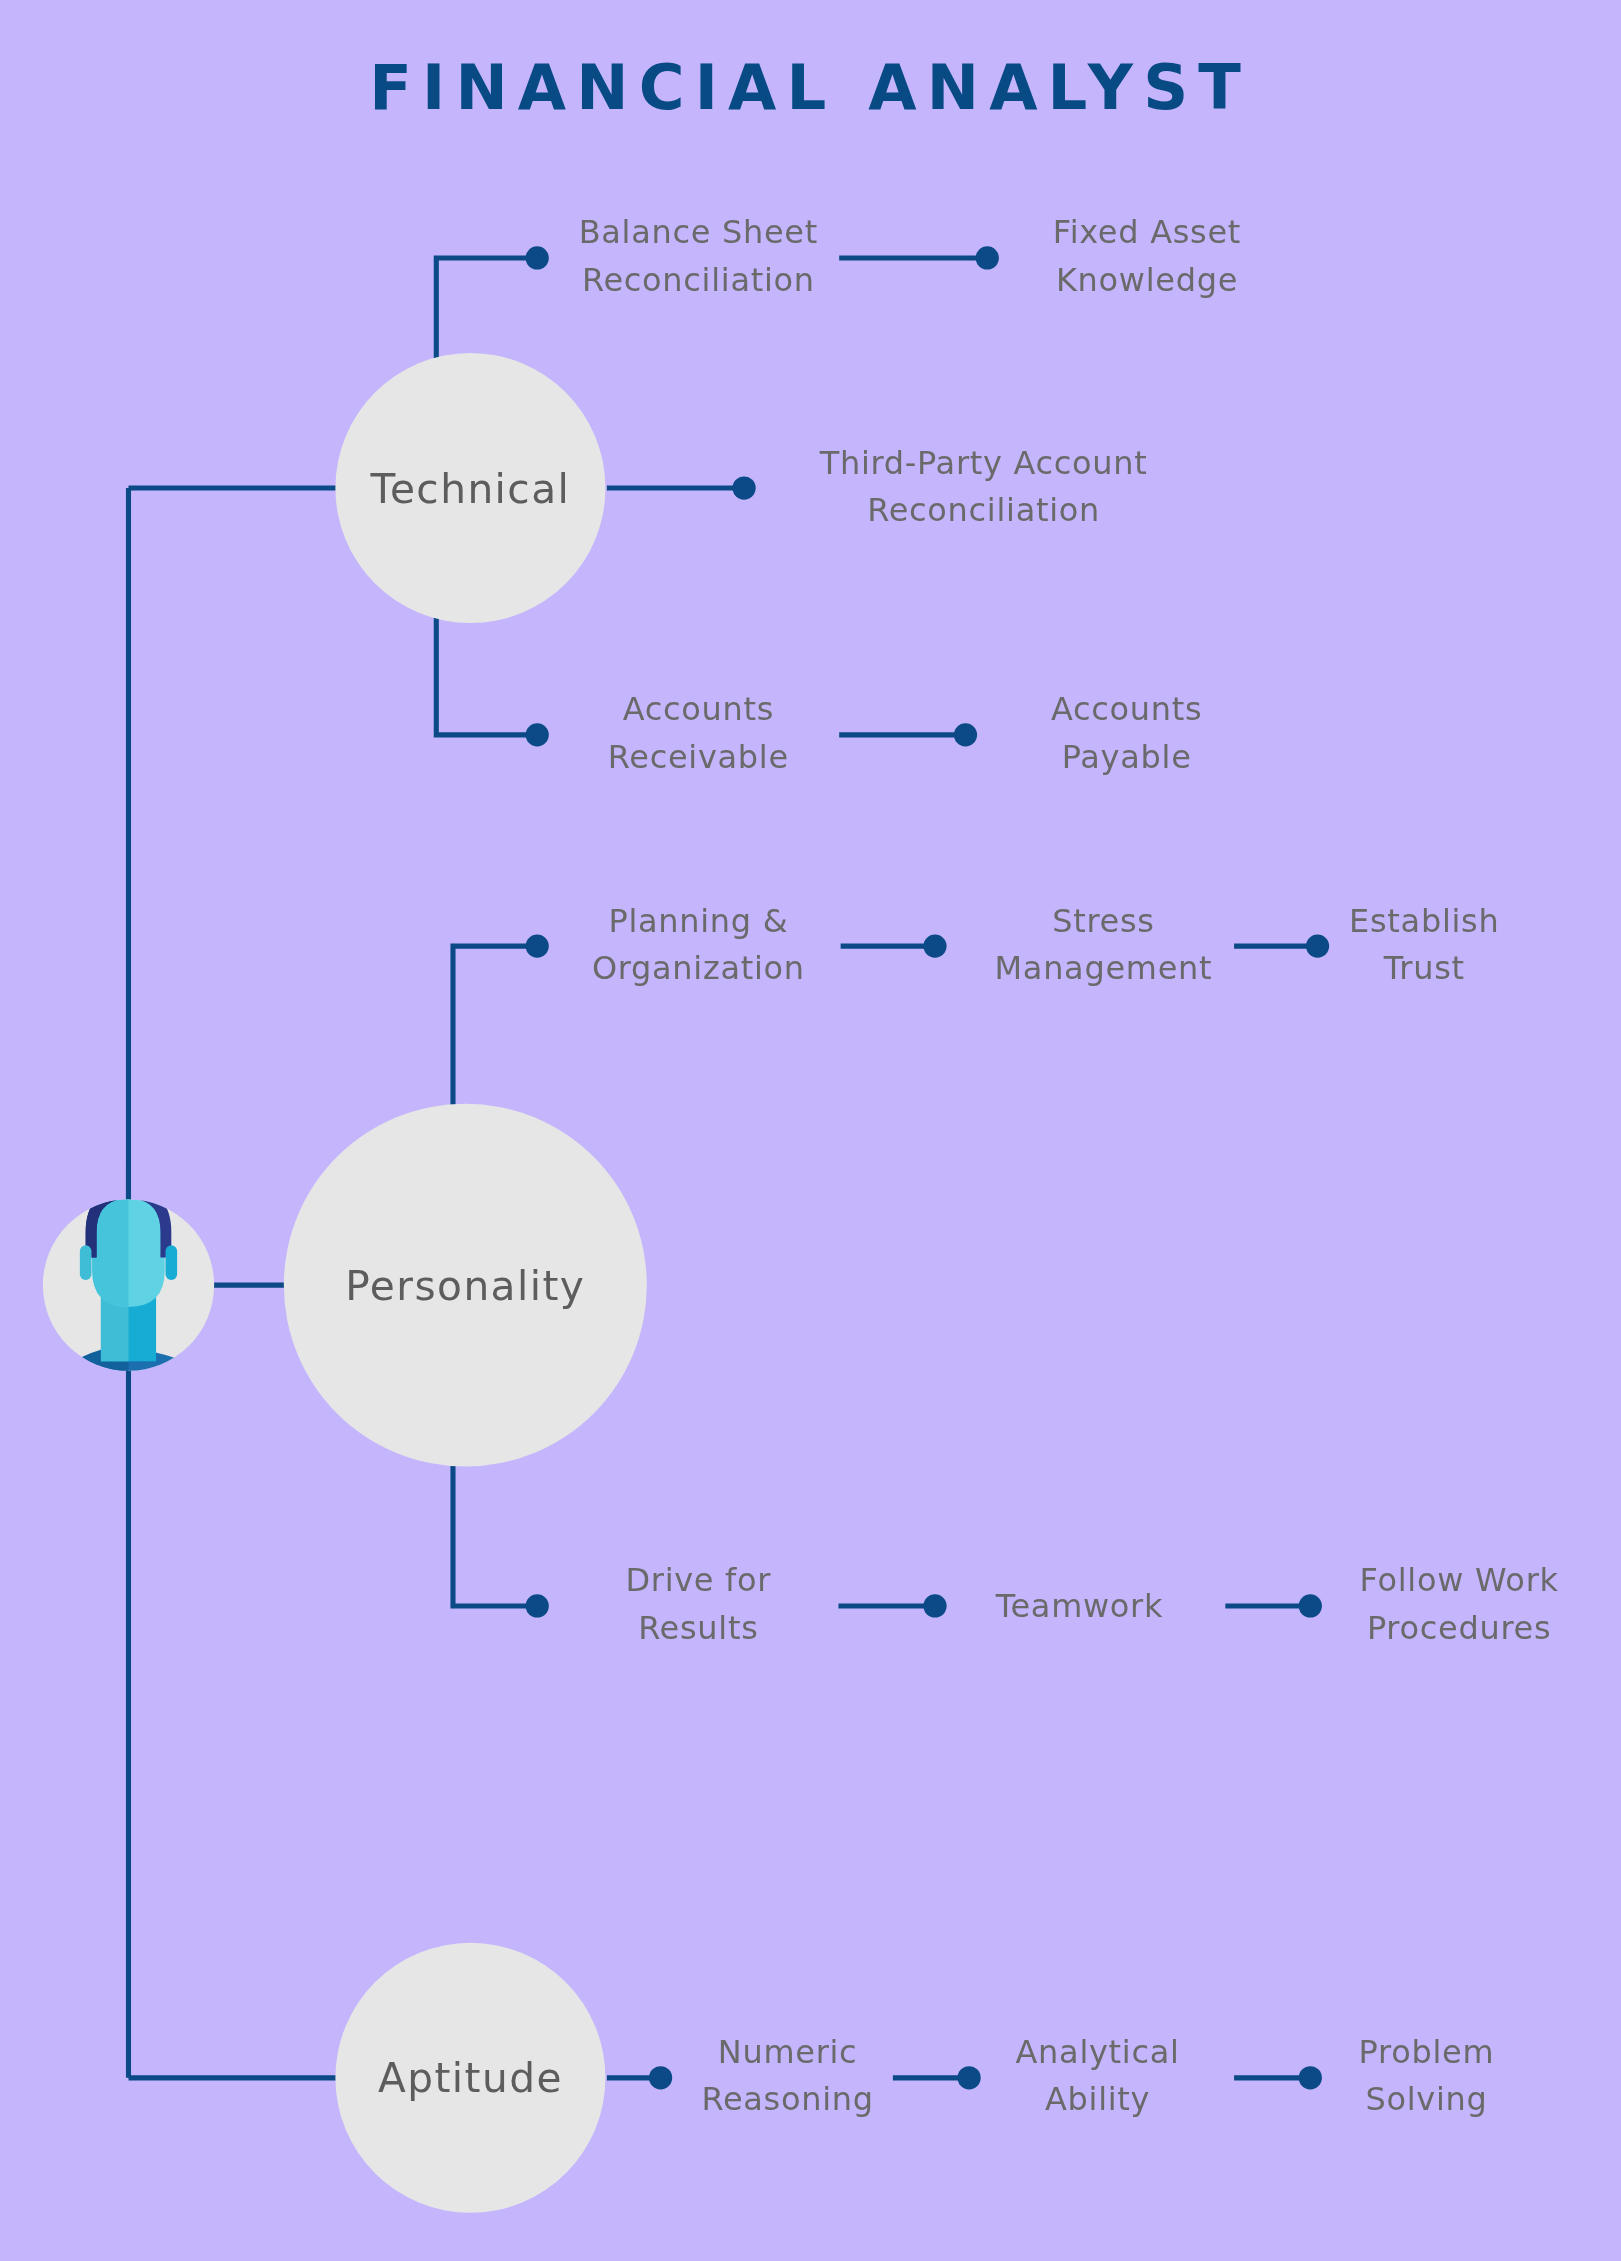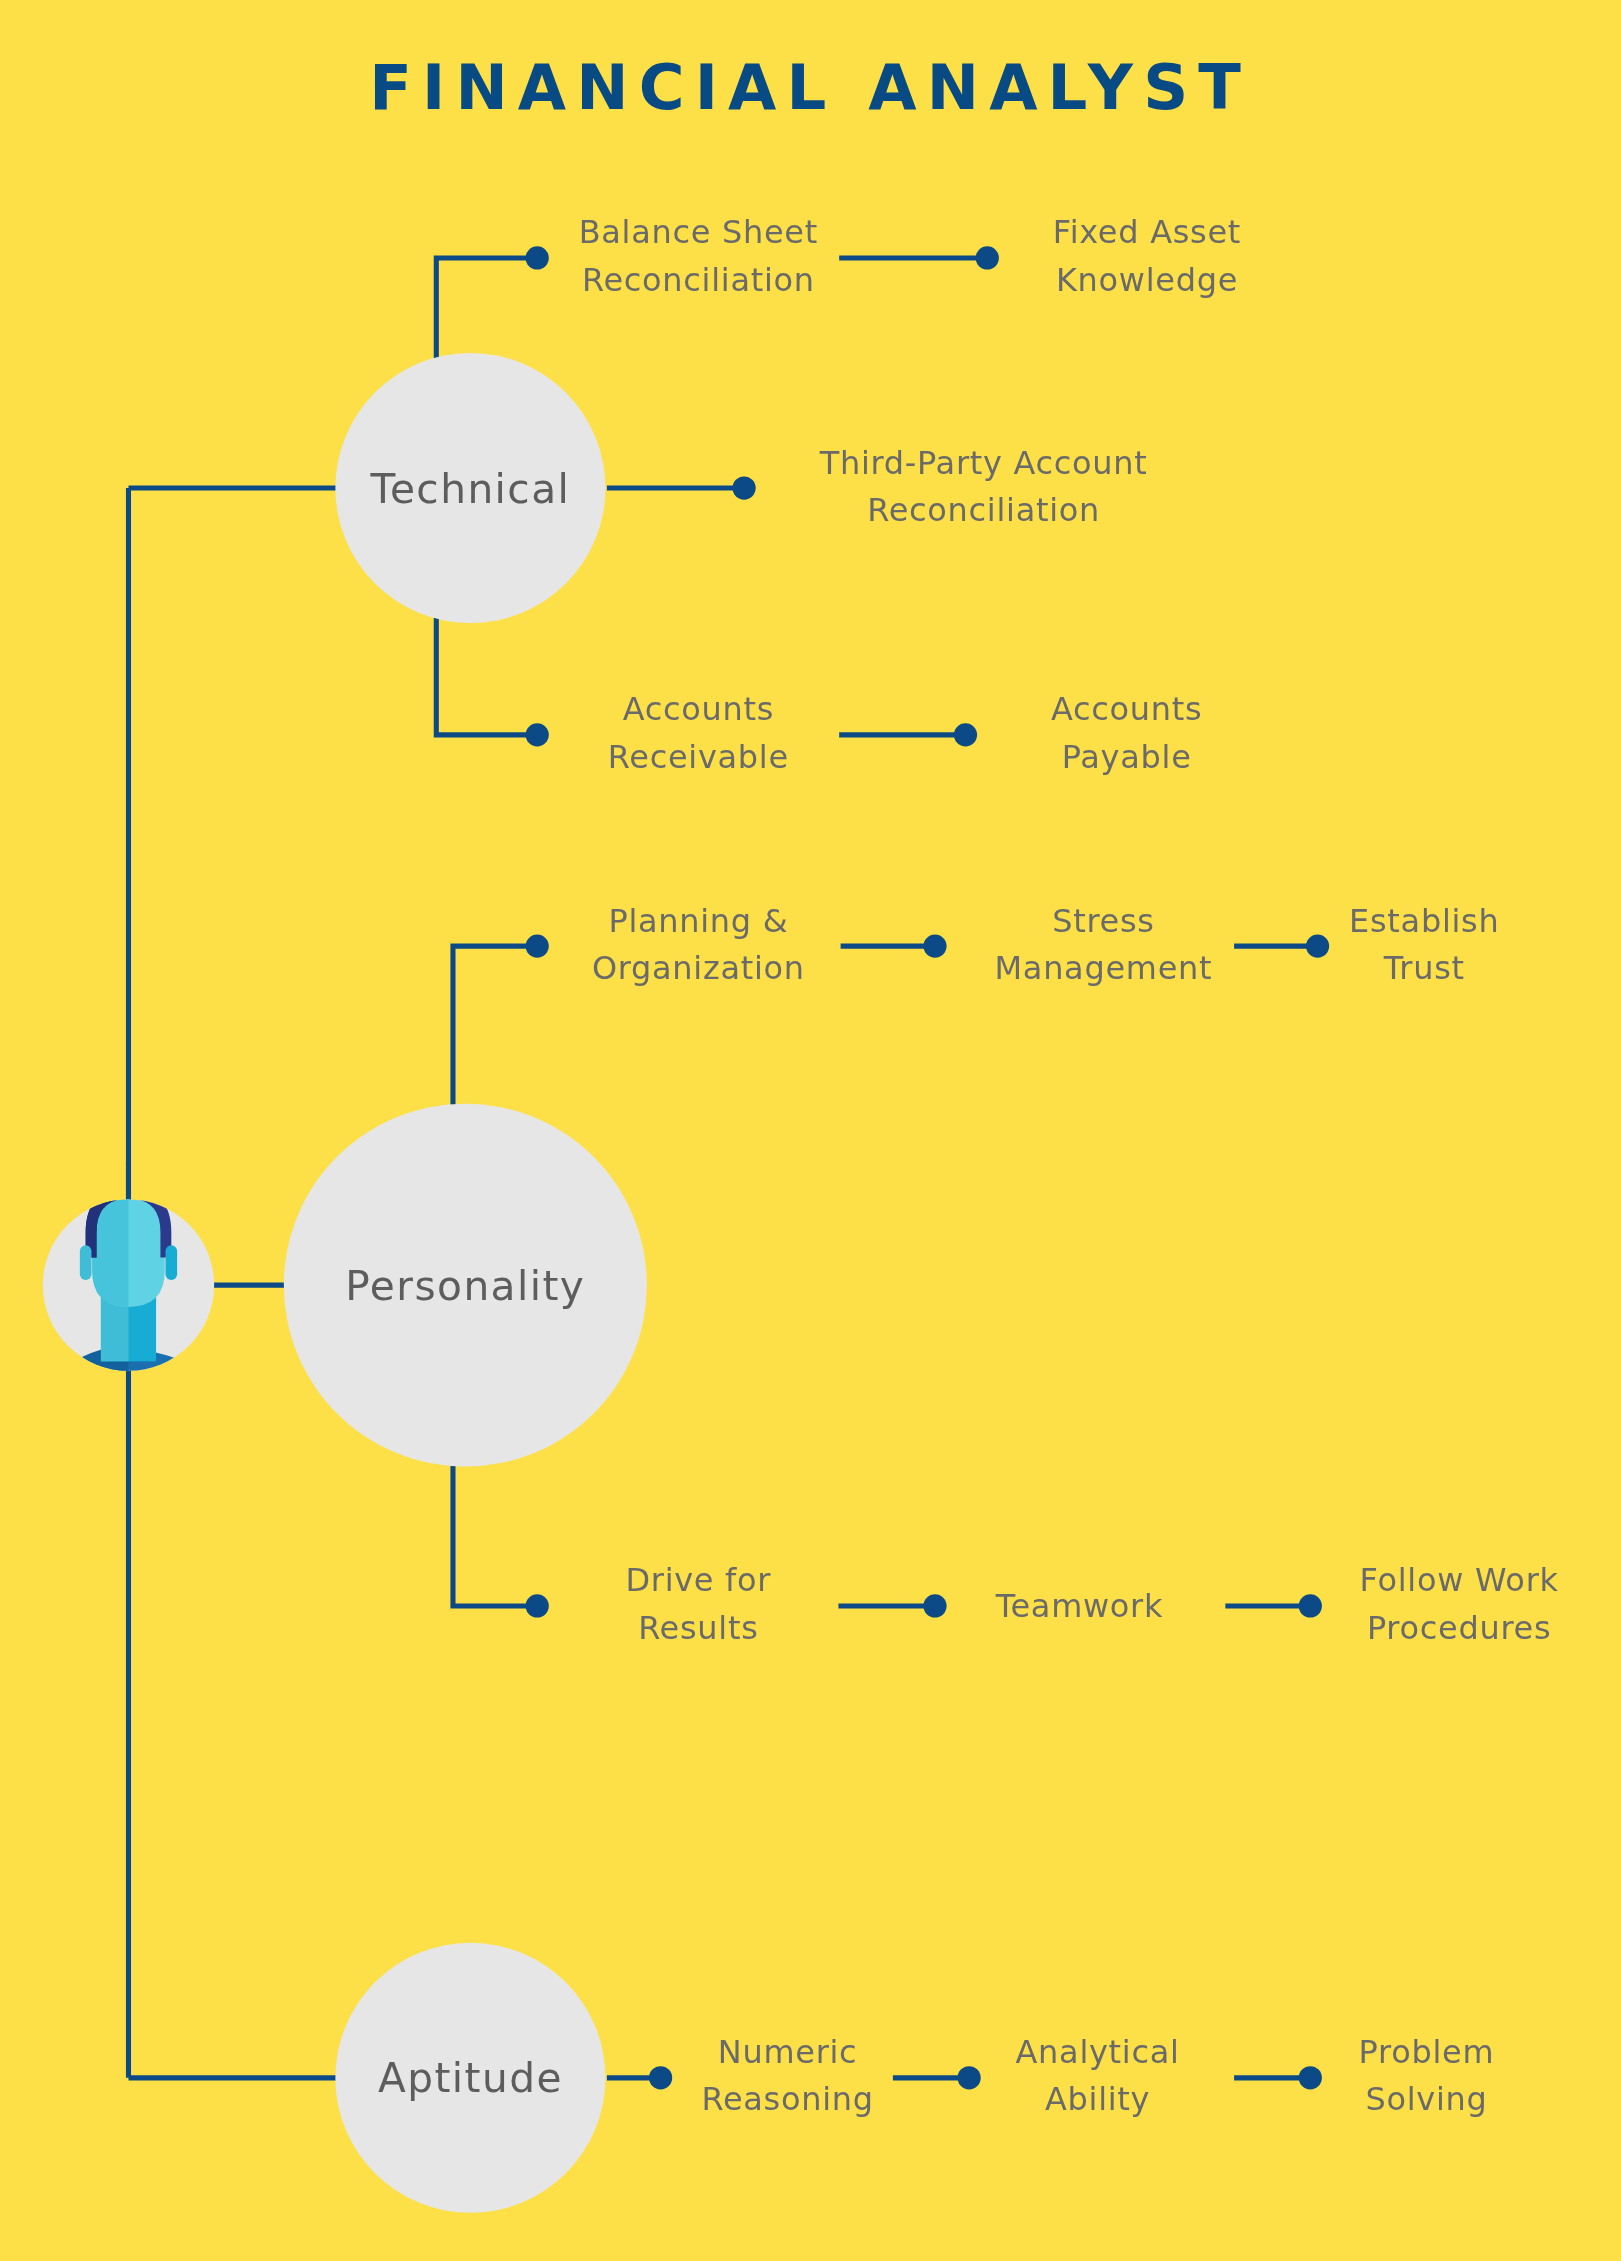--- a/index.html
+++ b/index.html
@@ -7,21 +7,21 @@
     padding: 0;
     background: #ffffff;
   }
   body {
     font-family: "Liberation Sans", sans-serif;
   }
   #canvas {
     position: relative;
     width: 1621px;
     height: 2261px;
-    background: #fde047;
+    background: #c4b5fd;
     overflow: hidden;
   }
   #diagram-svg {
     position: absolute;
     inset: 0;
     width: 1621px;
     height: 2261px;
     display: block;
   }
   .title-text {

